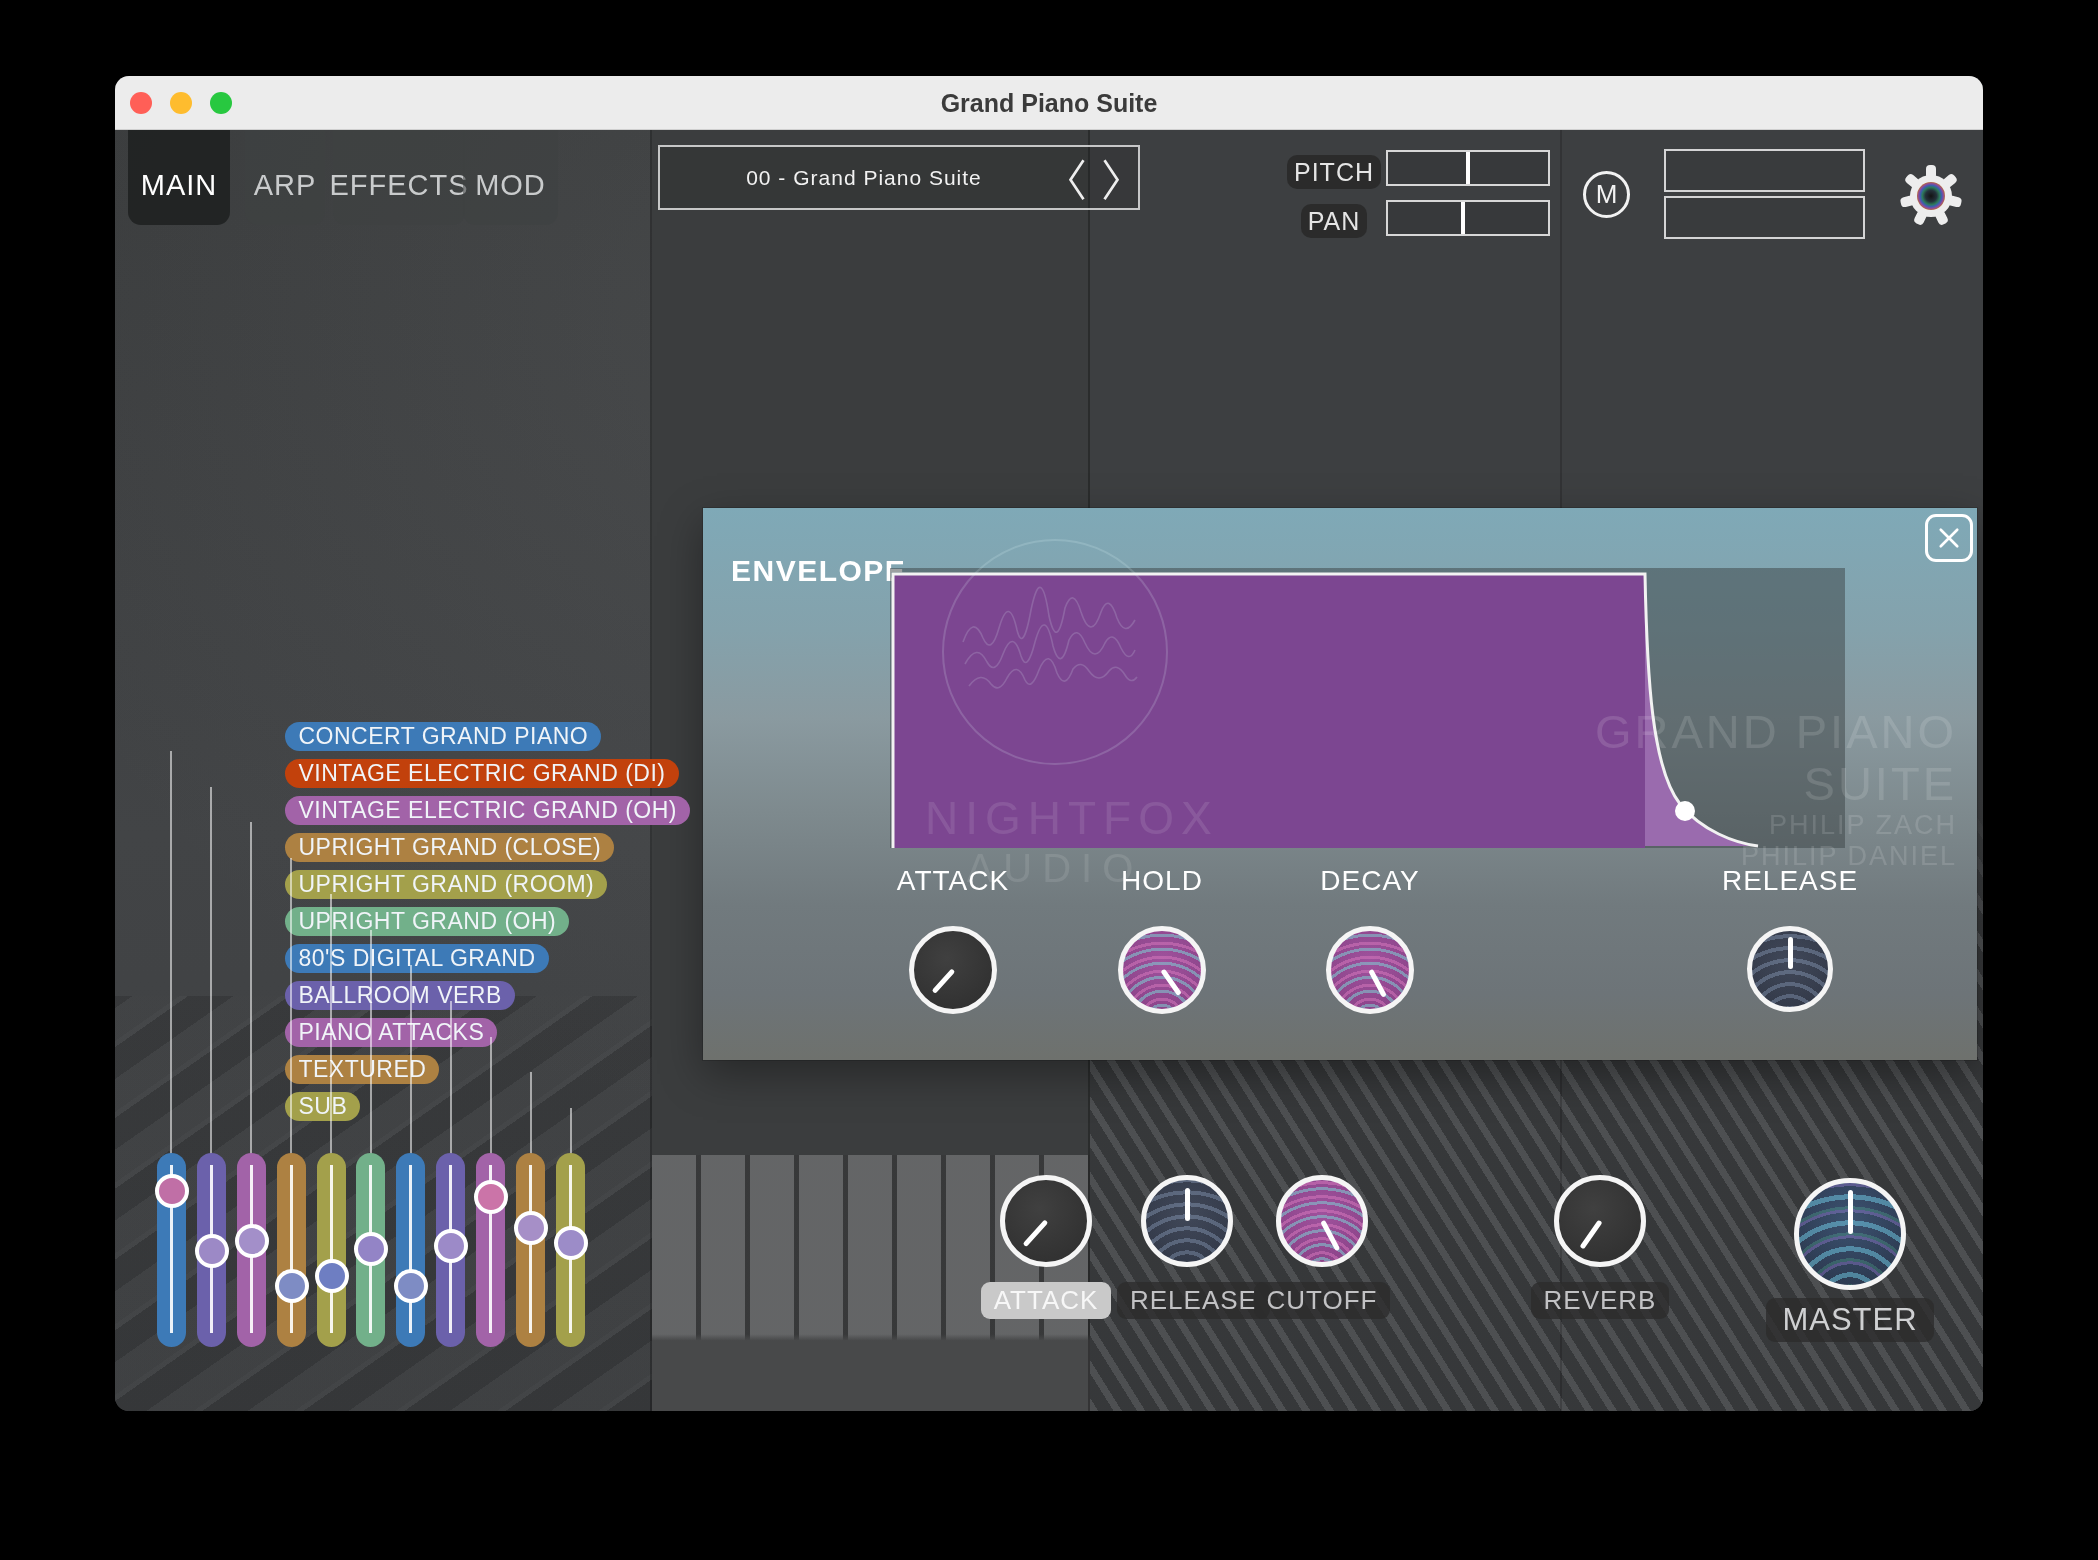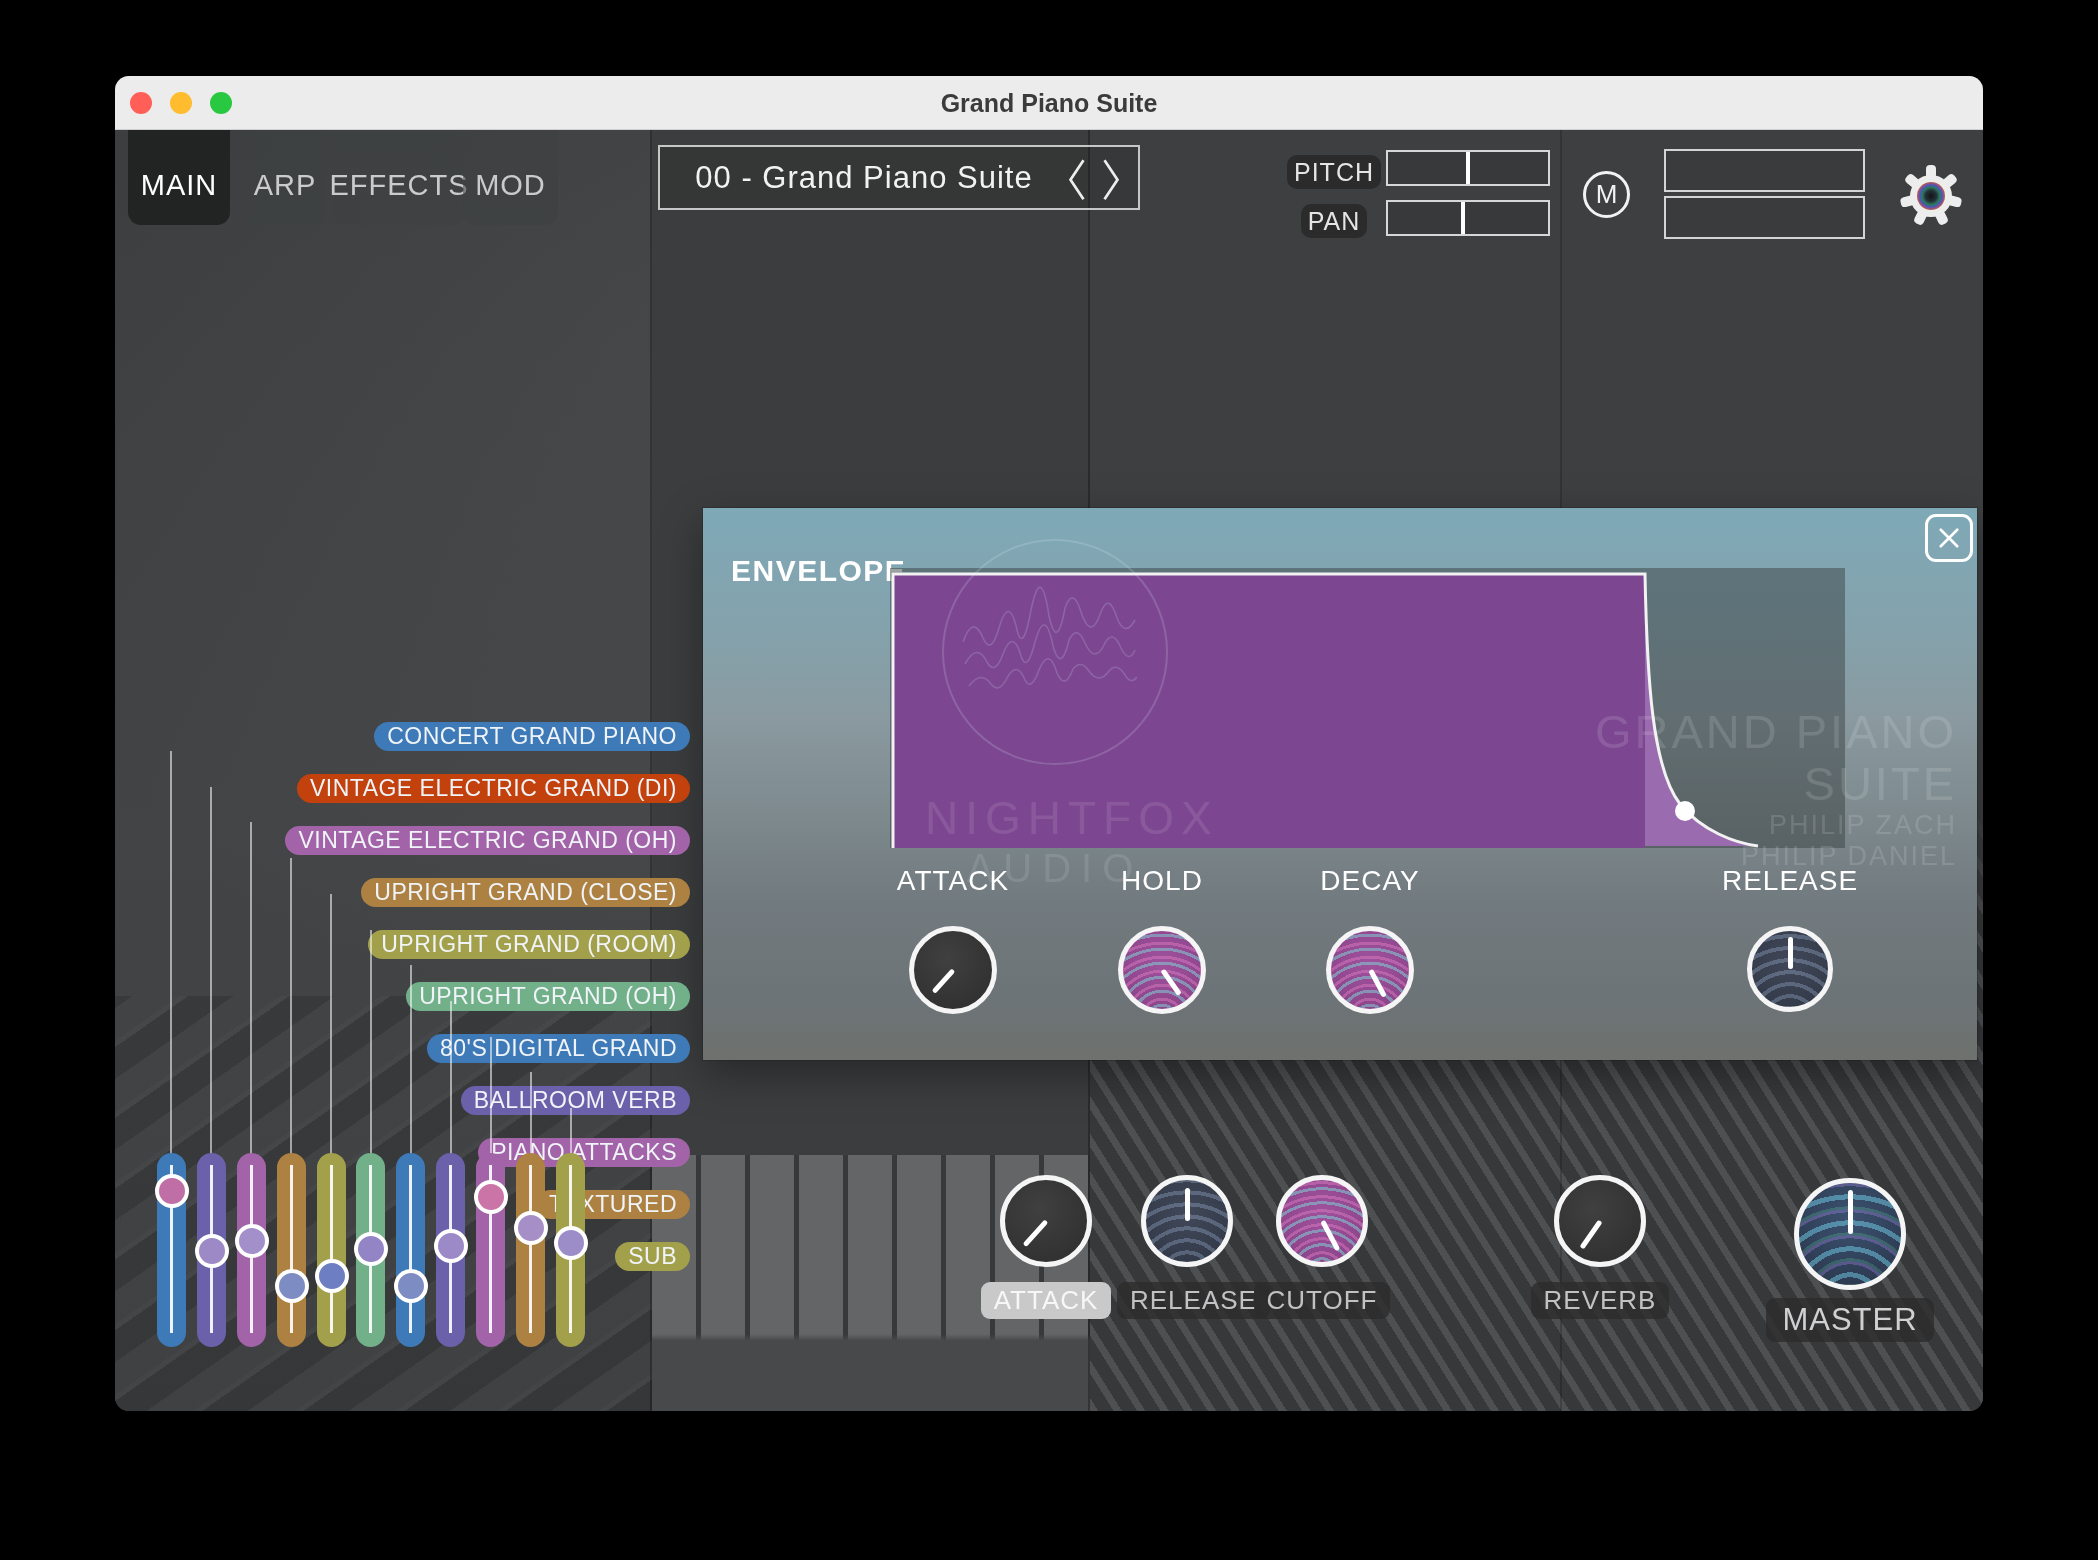--- a/index.html
+++ b/index.html
@@ -35,21 +35,21 @@
   .tab{position:absolute;top:54px;height:95px;border-radius:0 0 13px 13px;display:flex;align-items:center;justify-content:center;padding-top:16px;
     font-size:29px;letter-spacing:1px;color:#c9cbcc;background:rgba(62,65,66,.55);cursor:default;}
   .tab.active{background:rgba(28,30,31,.82);color:#fff;}
   .tab.t-main{left:13px;width:102px;}
   .tab.t-arp{left:130px;width:80px;}
   .tab.t-effects{left:218px;width:132px;}
   .tab.t-mod{left:348px;width:95px;}
 
   
   .preset{position:absolute;left:543px;top:69px;width:482px;height:65px;border:2px solid rgba(255,255,255,.72);background:rgba(25,25,25,.18);}
-  .preset-text{position:absolute;left:0;right:70px;top:0;height:61px;line-height:61px;text-align:center;font-size:31px;color:#f2f2f2;letter-spacing:1px;}
+  .preset-text{position:absolute;left:0;right:70px;top:0;height:61px;line-height:61px;text-align:center;font-size:21px;color:#f2f2f2;letter-spacing:1px;}
   .preset .arr{position:absolute;top:9px;width:26px;height:44px;}
   .preset .arr.prev{right:48px;} .preset .arr.next{right:14px;}
 
   
   .mini-pill{position:absolute;height:34px;border-radius:10px;background:rgba(40,40,40,.85);color:#e5e5e5;font-size:25px;letter-spacing:1px;display:flex;align-items:center;justify-content:center;}
   .pp-pitch{left:1172px;top:79px;width:94px;}
   .pp-pan{left:1186px;top:128px;width:66px;}
   .hslider{position:absolute;left:1271px;width:164px;height:36px;border:2px solid rgba(255,255,255,.8);background:rgba(15,15,15,.12);}
   .hs-pitch{top:74px;} .hs-pan{top:124px;}
   .hslider .tick{position:absolute;top:0;bottom:0;width:4px;background:#fff;}
@@ -95,21 +95,21 @@
     repeating-radial-gradient(circle at 50% 115%, rgba(125,205,210,.55) 0 3px, rgba(150,70,150,.18) 3px 6px, rgba(216,120,190,.5) 6px 9px, rgba(150,70,150,.14) 9px 14px),
     radial-gradient(circle at 50% 40%, #a1549e, #8c4589 75%);}
   .knob.slate{background:
     repeating-radial-gradient(circle at 50% 120%, rgba(140,160,190,.35) 0 4px, rgba(40,46,60,.28) 4px 12px),
     radial-gradient(circle at 50% 40%, #4a5264, #394050 75%);}
   .knob.master{background:
     repeating-radial-gradient(circle at 50% 118%, rgba(110,200,225,.5) 0 5px, rgba(40,55,75,.22) 5px 13px, rgba(150,120,210,.38) 13px 16px, rgba(80,190,140,.25) 16px 19px, rgba(40,55,75,.22) 19px 26px),
     radial-gradient(circle at 50% 35%, #41597a, #2f3d55 75%);}
 
   
-  .layer-pills{position:absolute;top:646px;right:1293px;display:flex;flex-direction:column;align-items:flex-end;gap:23px;}
+  .layer-pills{position:absolute;top:646px;right:1293px;display:flex;flex-direction:column;align-items:flex-start;gap:8px;}
   .layer-pill{height:29px;line-height:29px;padding:0 13px;border-radius:15px;font-size:23px;letter-spacing:.5px;color:#f0f4f8;white-space:nowrap;}
   .cline{position:absolute;width:2px;background:rgba(255,255,255,.55);}
   .vtrack{position:absolute;top:1077px;width:29px;height:194px;border-radius:15px;}
   .vtrack .rail{position:absolute;left:calc(50% - 1.5px);top:12px;bottom:14px;width:3px;background:rgba(255,255,255,.9);}
   .vthumb{position:absolute;left:-2.5px;width:34px;height:34px;border:4px solid #fff;border-radius:50%;}
 
   
   .bgrp{position:absolute;width:140px;text-align:center;}
   .bg-att{left:861px;top:1099px;} .bg-rel{left:1002px;top:1099px;} .bg-cut{left:1137px;top:1099px;}
   .bg-drv{left:1277px;top:1099px;} .bg-rev{left:1415px;top:1099px;}

